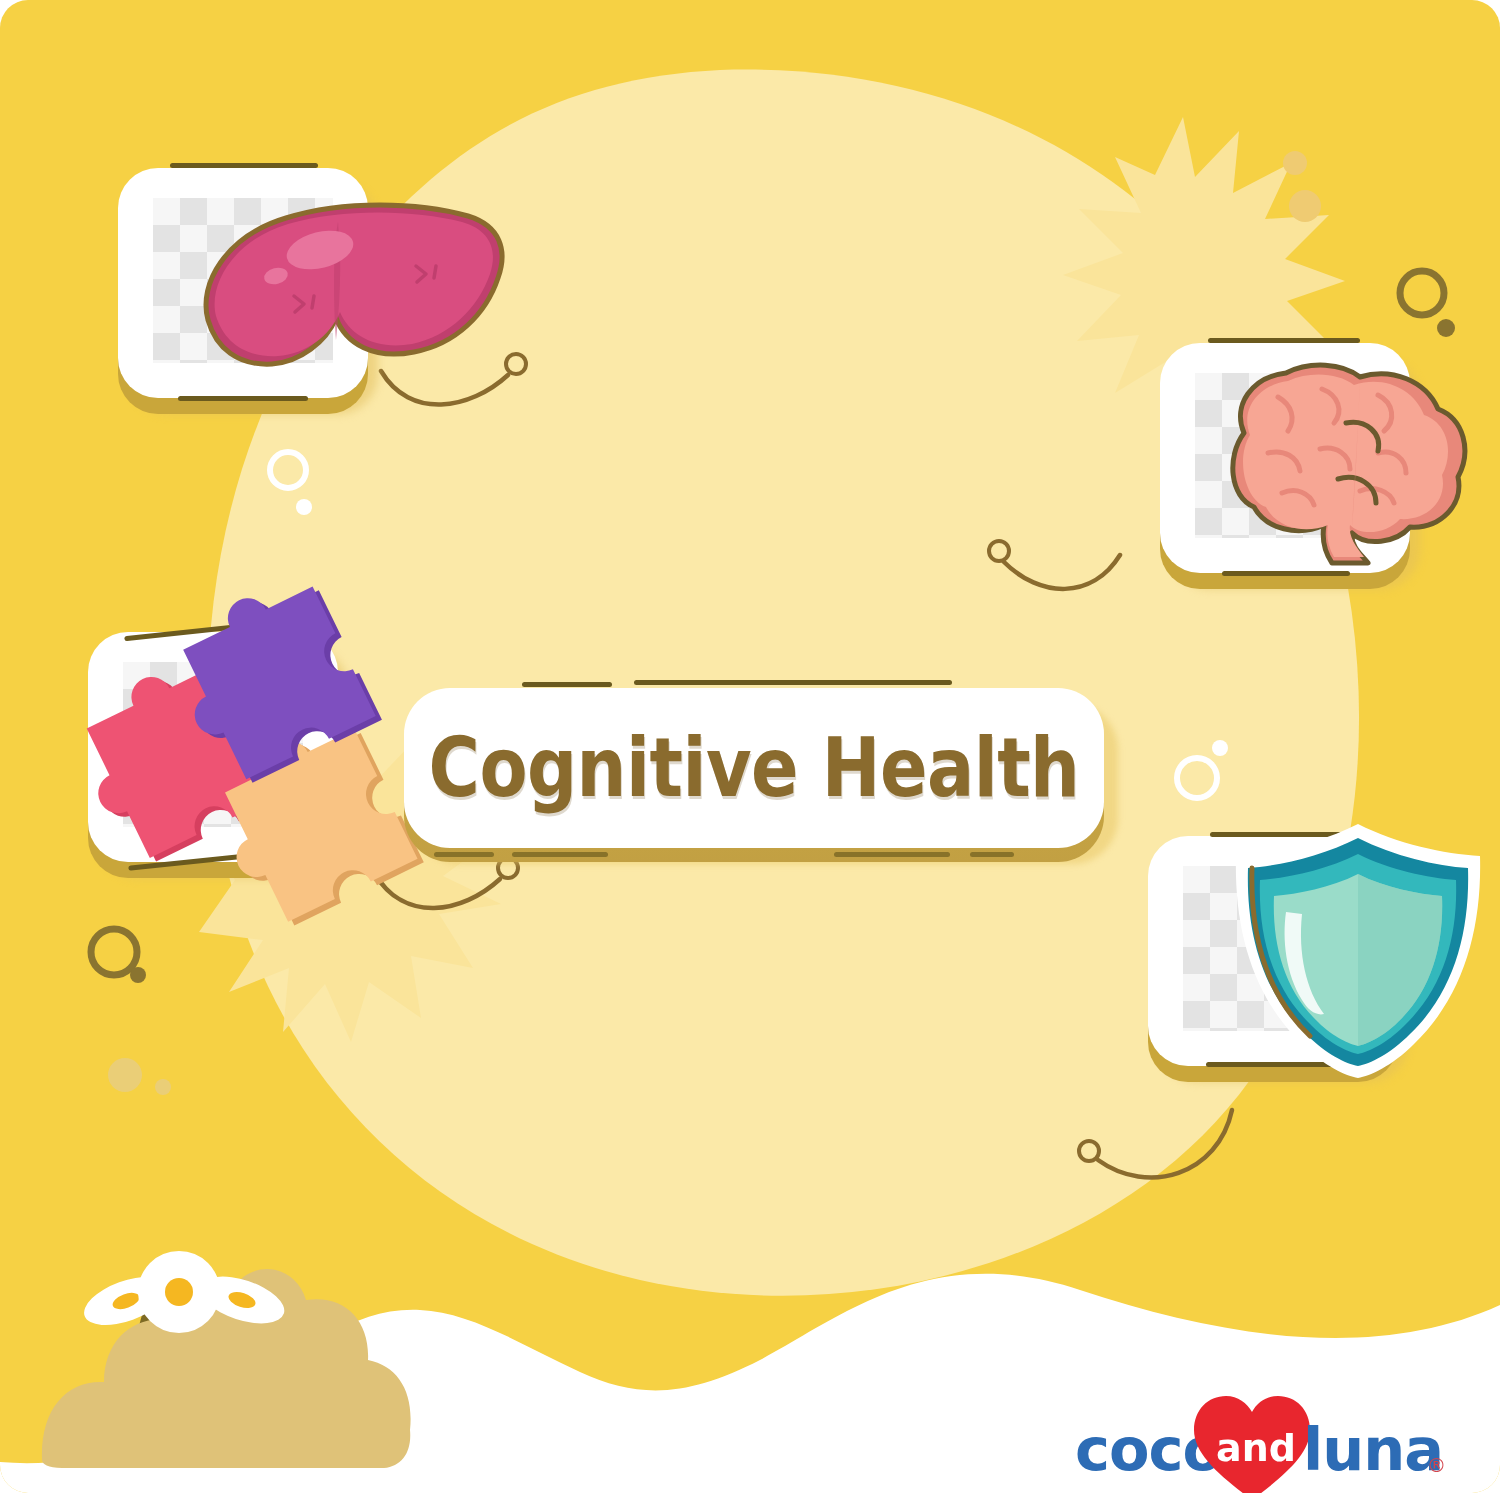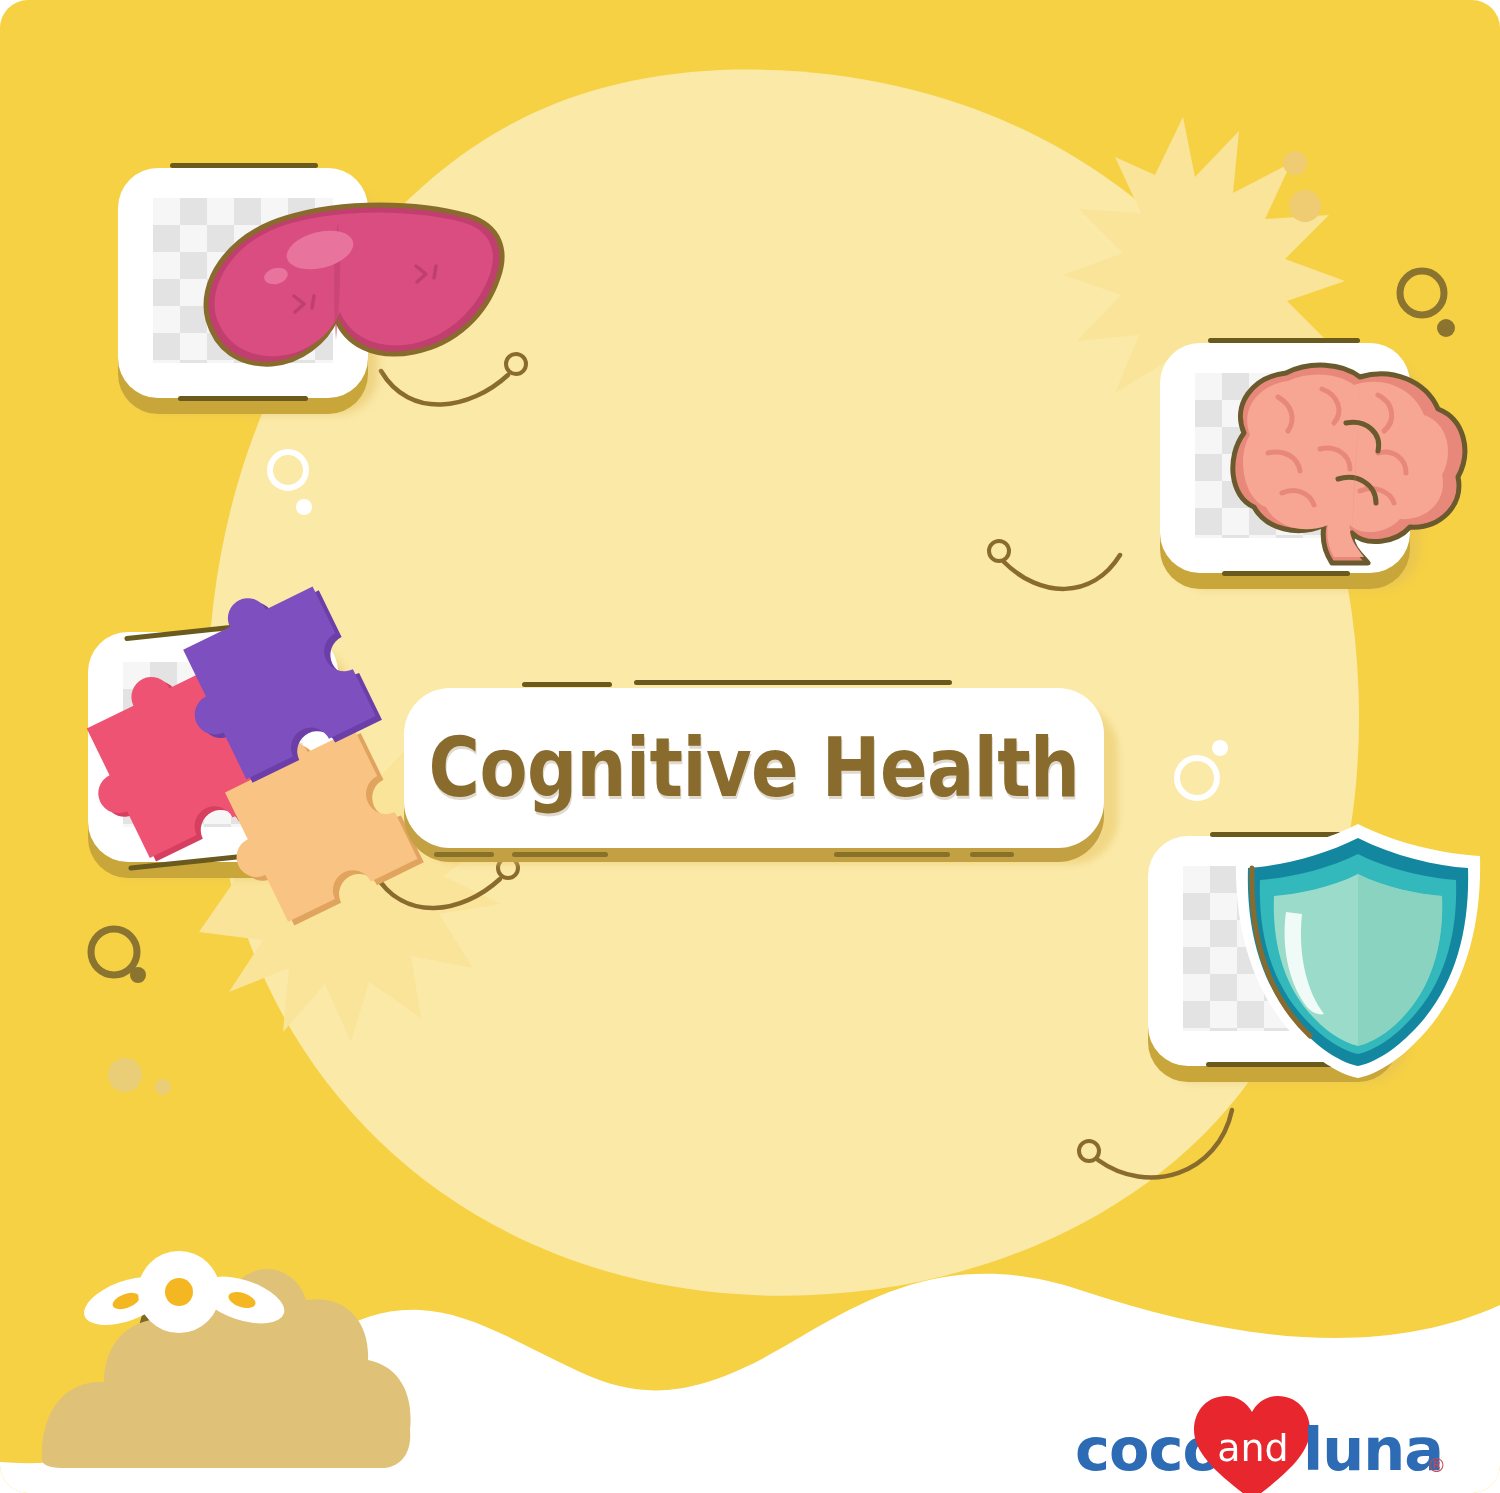--- a/index.html
+++ b/index.html
@@ -177,21 +177,21 @@
     width: 124px;
     height: 112px;
   }
   .logo-and {
     position: absolute;
     left: 141px;
     top: 37px;
     width: 74px;
     text-align: center;
     font-family: "DejaVu Sans", sans-serif;
-    font-weight: normal;
+    font-weight: bold;
     font-size: 38px;
     color: #ffffff;
     line-height: 1;
   }
   .logo-reg {
     position: absolute;
     left: 352px;
     top: 62px;
     font-family: "DejaVu Sans", sans-serif;
     font-size: 19px;

